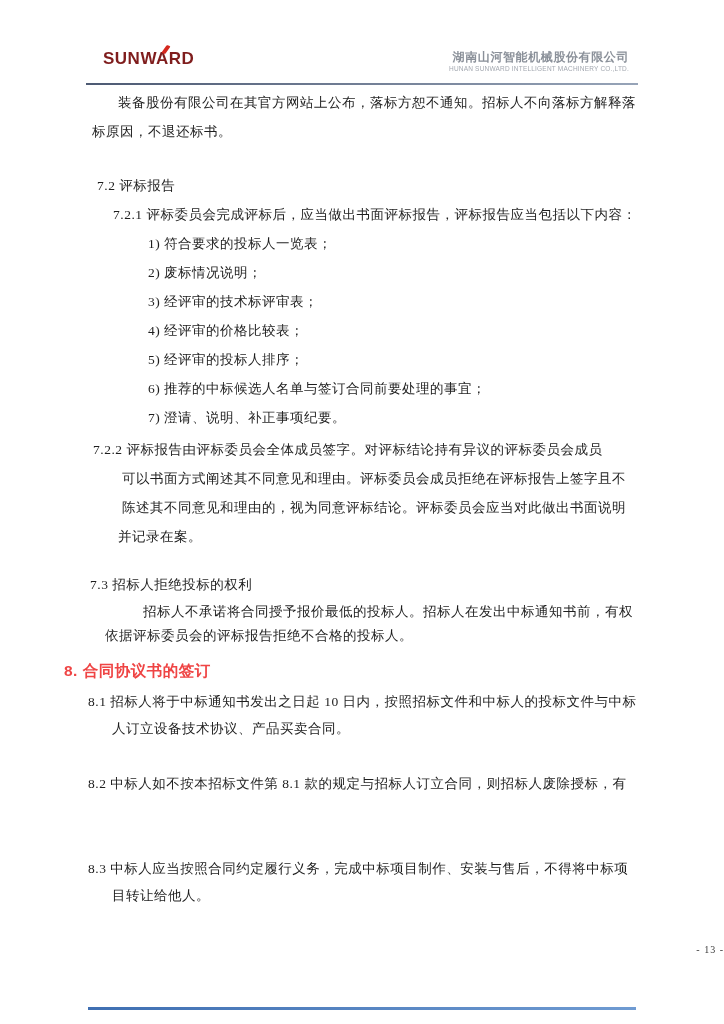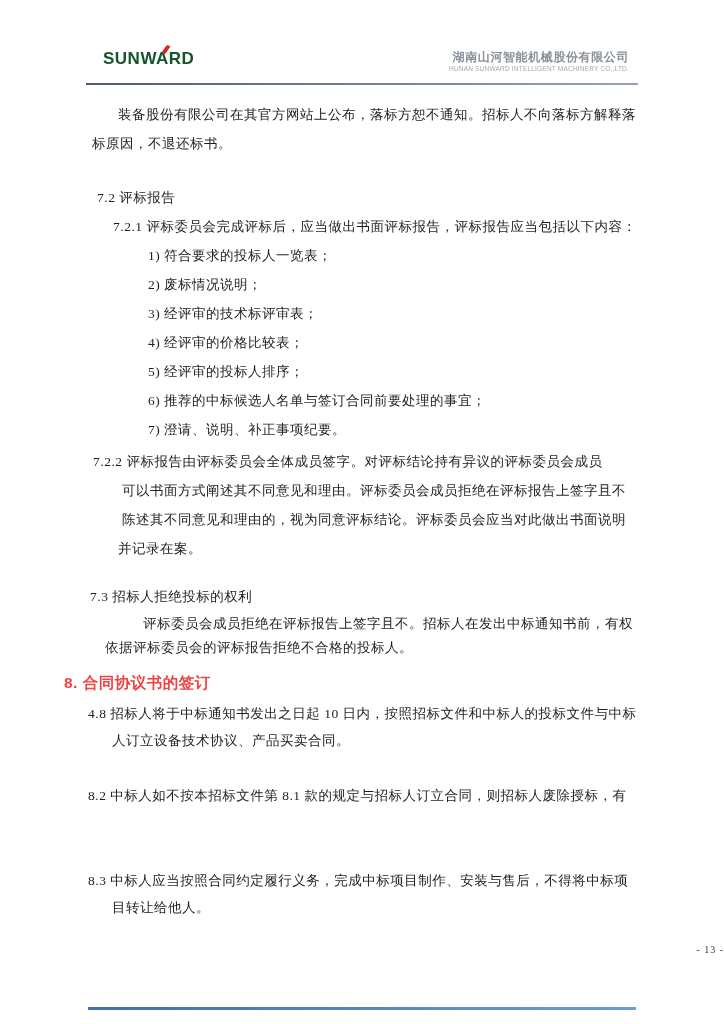--- a/index.html
+++ b/index.html
@@ -4,36 +4,36 @@
 <style>
   html,body{margin:0;padding:0;background:#ffffff;}
   .page{
     position:relative;width:724px;height:1024px;background:#ffffff;overflow:hidden;
     font-family:"Liberation Serif","DejaVu Serif",serif;color:#1e1e1e;
   }
   
   .logo{position:absolute;top:49px;left:103px;height:24px;}
   .logo-text{
     font-family:"Liberation Sans","DejaVu Sans",sans-serif;
-    font-weight:bold;font-size:17px;letter-spacing:.5px;color:#14532d;line-height:20px;
+    font-weight:bold;font-size:17px;letter-spacing:.5px;color:#7f1d1d;line-height:20px;
   }
   .logo-accent{
     position:absolute;left:61px;top:-4px;width:4px;height:9px;background:#d5281e;
     transform:rotate(22deg) skewX(-14deg);border-radius:1px;
   }
   .company{position:absolute;top:50px;right:95px;text-align:right;
     font-family:"Liberation Sans","DejaVu Sans",sans-serif;}
   .company-cn{font-size:12px;font-weight:bold;letter-spacing:.6px;color:#8a9099;line-height:14px;}
   .company-en{font-size:6.5px;letter-spacing:.2px;color:#a3a8b0;line-height:8px;margin-top:1px;}
   .header-rule{
     position:absolute;top:83px;left:86px;right:86px;height:2px;
     background:linear-gradient(to right,#4d5a73,#97a4b8);
   }
   
-  .blk{position:absolute;left:0;right:0;margin-top:12px;}
+  .blk{position:absolute;left:0;right:0;}
   .ln{line-height:29px;font-size:13.5px;letter-spacing:.5px;white-space:nowrap;}
   .lh24 .ln{line-height:24px;}
   .lh27 .ln{line-height:27px;}
   .h8 .ln{
     font-family:"Liberation Sans","DejaVu Sans",sans-serif;
     font-weight:bold;font-size:15.5px;line-height:30px;letter-spacing:.5px;color:#ef4444;
   }
   
   .page-num{position:absolute;top:944px;left:0;right:0;text-align:right;
     font-size:10px;letter-spacing:1px;color:#3a3a3a;line-height:12px;}
@@ -83,29 +83,29 @@
     <div class="ln" style="padding-left:93px">7.2.2 评标报告由评标委员会全体成员签字。对评标结论持有异议的评标委员会成员</div>
     <div class="ln" style="padding-left:122px">可以书面方式阐述其不同意见和理由。评标委员会成员拒绝在评标报告上签字且不</div>
     <div class="ln" style="padding-left:122px">陈述其不同意见和理由的，视为同意评标结论。评标委员会应当对此做出书面说明</div>
     <div class="ln" style="padding-left:118px">并记录在案。</div>
   </div>
 
   <div class="blk" style="top:570px">
     <div class="ln" style="padding-left:90px">7.3 招标人拒绝投标的权利</div>
   </div>
   <div class="blk lh24" style="top:600px">
-    <div class="ln" style="padding-left:143px">评标委员会成员拒绝在评标报告上签字且不。招标人在发出中标通知书前，有权</div>
+    <div class="ln" style="padding-left:143px">招标人不承诺将合同授予报价最低的投标人。招标人在发出中标通知书前，有权</div>
     <div class="ln" style="padding-left:105px">依据评标委员会的评标报告拒绝不合格的投标人。</div>
   </div>
 
   <div class="blk h8" style="top:656px">
     <div class="ln" style="padding-left:64px">8.  合同协议书的签订</div>
   </div>
   <div class="blk lh27" style="top:688px">
-    <div class="ln" style="padding-left:88px">4.8 招标人将于中标通知书发出之日起 10 日内，按照招标文件和中标人的投标文件与中标</div>
+    <div class="ln" style="padding-left:88px">8.1 招标人将于中标通知书发出之日起 10 日内，按照招标文件和中标人的投标文件与中标</div>
     <div class="ln" style="padding-left:112px">人订立设备技术协议、产品买卖合同。</div>
   </div>
   <div class="blk lh27" style="top:770px">
     <div class="ln" style="padding-left:88px">8.2 中标人如不按本招标文件第 8.1 款的规定与招标人订立合同，则招标人废除授标，有</div>
   </div>
   <div class="blk lh27" style="top:855px">
     <div class="ln" style="padding-left:88px">8.3 中标人应当按照合同约定履行义务，完成中标项目制作、安装与售后，不得将中标项</div>
     <div class="ln" style="padding-left:112px">目转让给他人。</div>
   </div>
 

